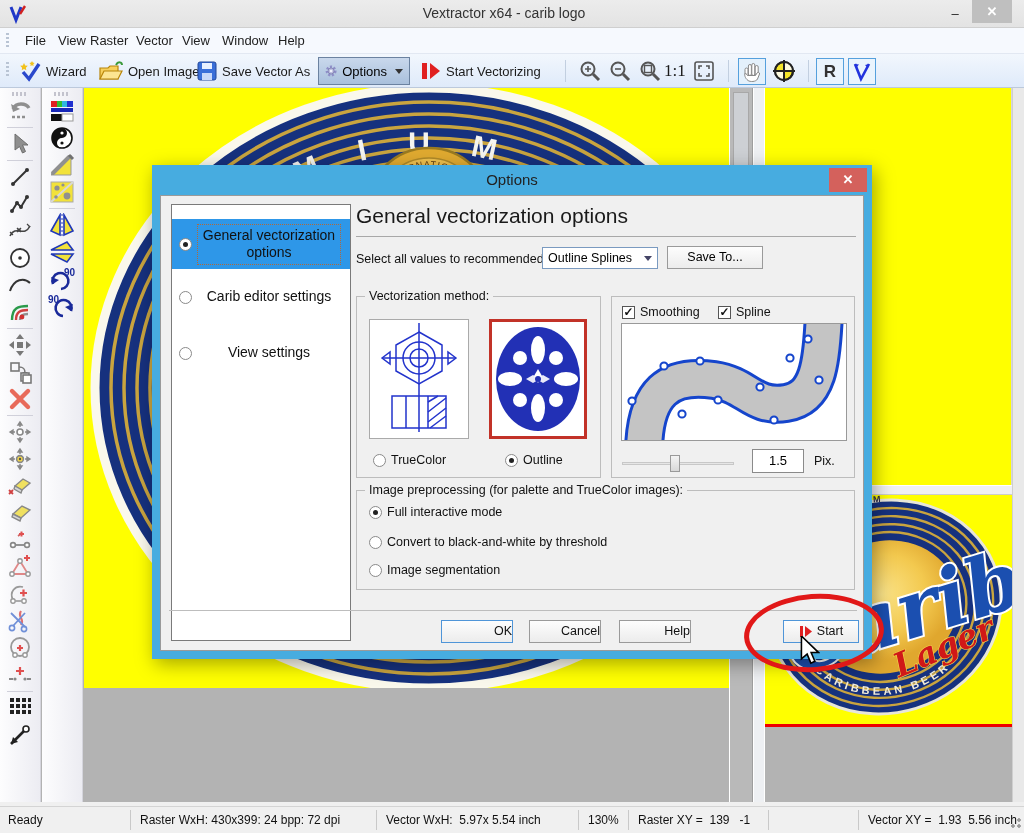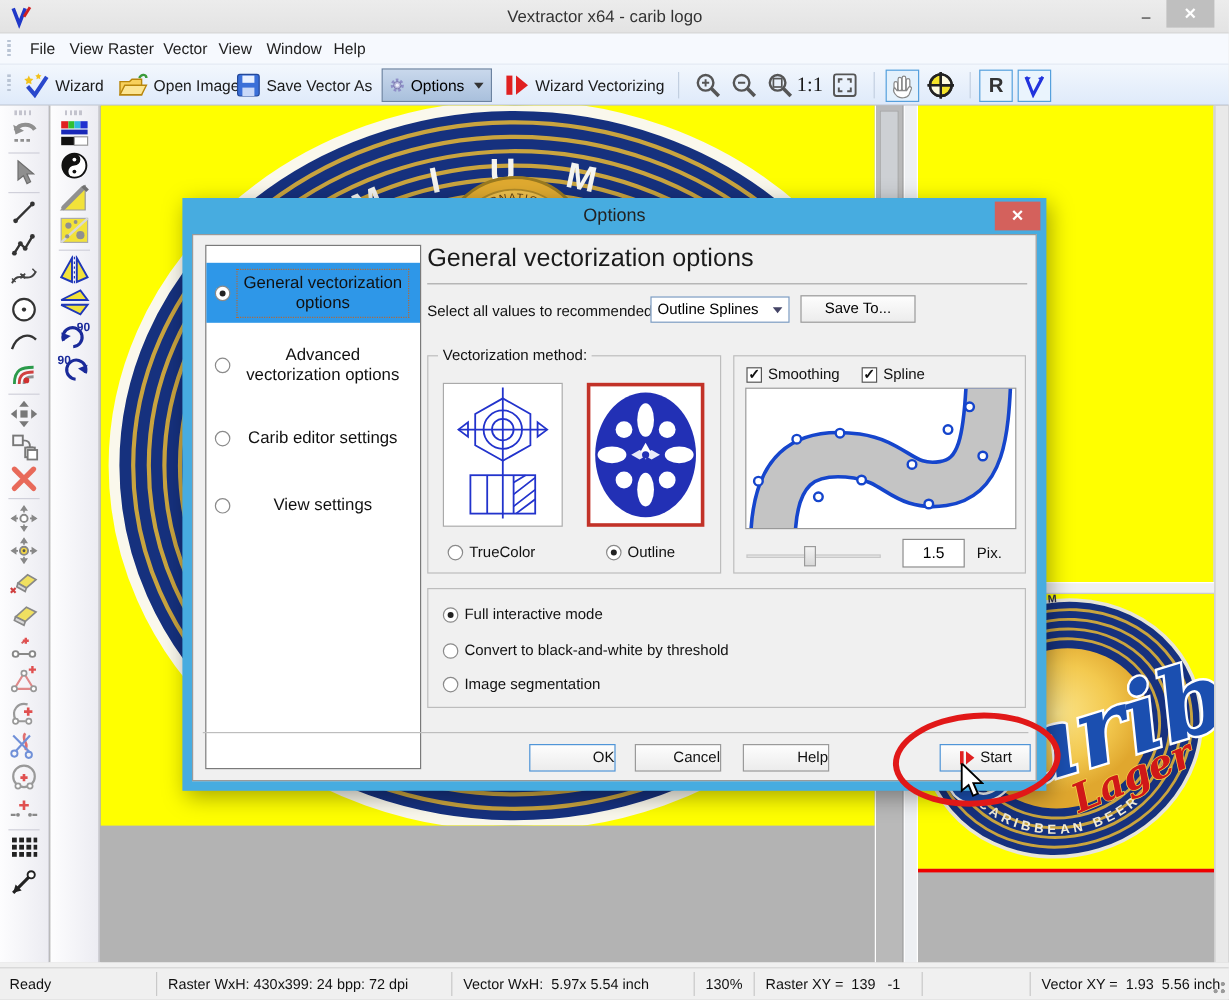--- a/index.html
+++ b/index.html
@@ -193,21 +193,21 @@
       </svg>
       <span>Options</span>
       <div class="dd-arrow"></div>
     </div>
 
     <div class="tb-item" style="left:420px">
       <svg width="22" height="22" viewBox="0 0 22 22">
         <rect x="2" y="3" width="5" height="16" fill="#e02020"></rect>
         <path d="M10 3 L20 11 L10 19 z" fill="#e02020"></path>
       </svg>
-      <span>Wizard Vectorizing</span>
+      <span>Start Vectorizing</span>
     </div>
 
     <div class="tb-sep" style="left:565px"></div>
 
     <div class="tb-item" style="left:578px">
       <svg width="24" height="24" viewBox="0 0 24 24">
         <circle cx="10" cy="10" r="6.5" fill="#e8f0fa" stroke="#555" stroke-width="2"></circle>
         <path d="M7 10 h6 M10 7 v6" stroke="#555" stroke-width="1.6"></path>
         <path d="M15 15 L21 21" stroke="#555" stroke-width="3"></path>
       </svg>
@@ -620,24 +620,20 @@
       <div class="dialog">
         <div class="dlg-title">Options</div>
         <div class="dlg-close">✕</div>
         <div class="dlg-body">
 
           <div class="nav-list">
             <div class="nav-item nav-sel n0">
               <span class="radio on"></span>
               <span class="nav-label"><span>General vectorization options</span></span>
             </div>
-            <div class="nav-item n1">
-              <span class="radio"></span>
-              <span class="nav-label"><span>Advanced vectorization options</span></span>
-            </div>
             <div class="nav-item n2">
               <span class="radio"></span>
               <span class="nav-label"><span>Carib editor settings</span></span>
             </div>
             <div class="nav-item n3">
               <span class="radio"></span>
               <span class="nav-label"><span>View settings</span></span>
             </div>
           </div>
 
@@ -724,20 +720,21 @@
             </div>
             <div class="slider">
               <div class="track"></div>
               <div class="thumb"></div>
             </div>
             <div class="pix-input">1.5</div>
             <div class="pix-unit">Pix.</div>
           </div>
 
           <div class="groupbox gb-prep">
+            <div class="gb-legend">Image preprocessing (for palette and TrueColor images):</div>
             <div class="radio-row" style="left:12px; top:14px;">
               <span class="radio on"></span>
               <span>Full interactive mode</span>
             </div>
             <div class="radio-row" style="left:12px; top:44px;">
               <span class="radio"></span>
               <span>Convert to black-and-white by threshold</span>
             </div>
             <div class="radio-row" style="left:12px; top:72px;">
               <span class="radio"></span>

